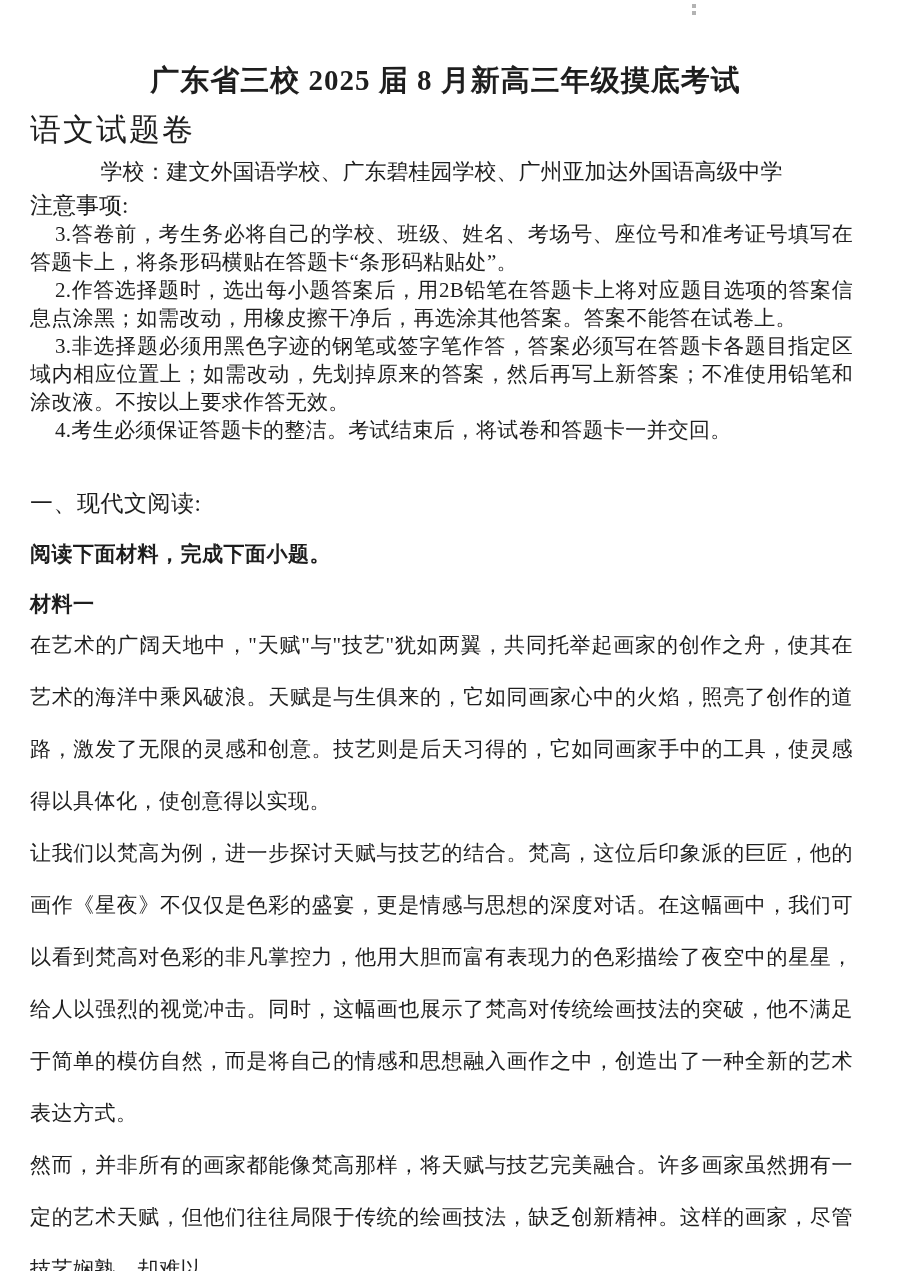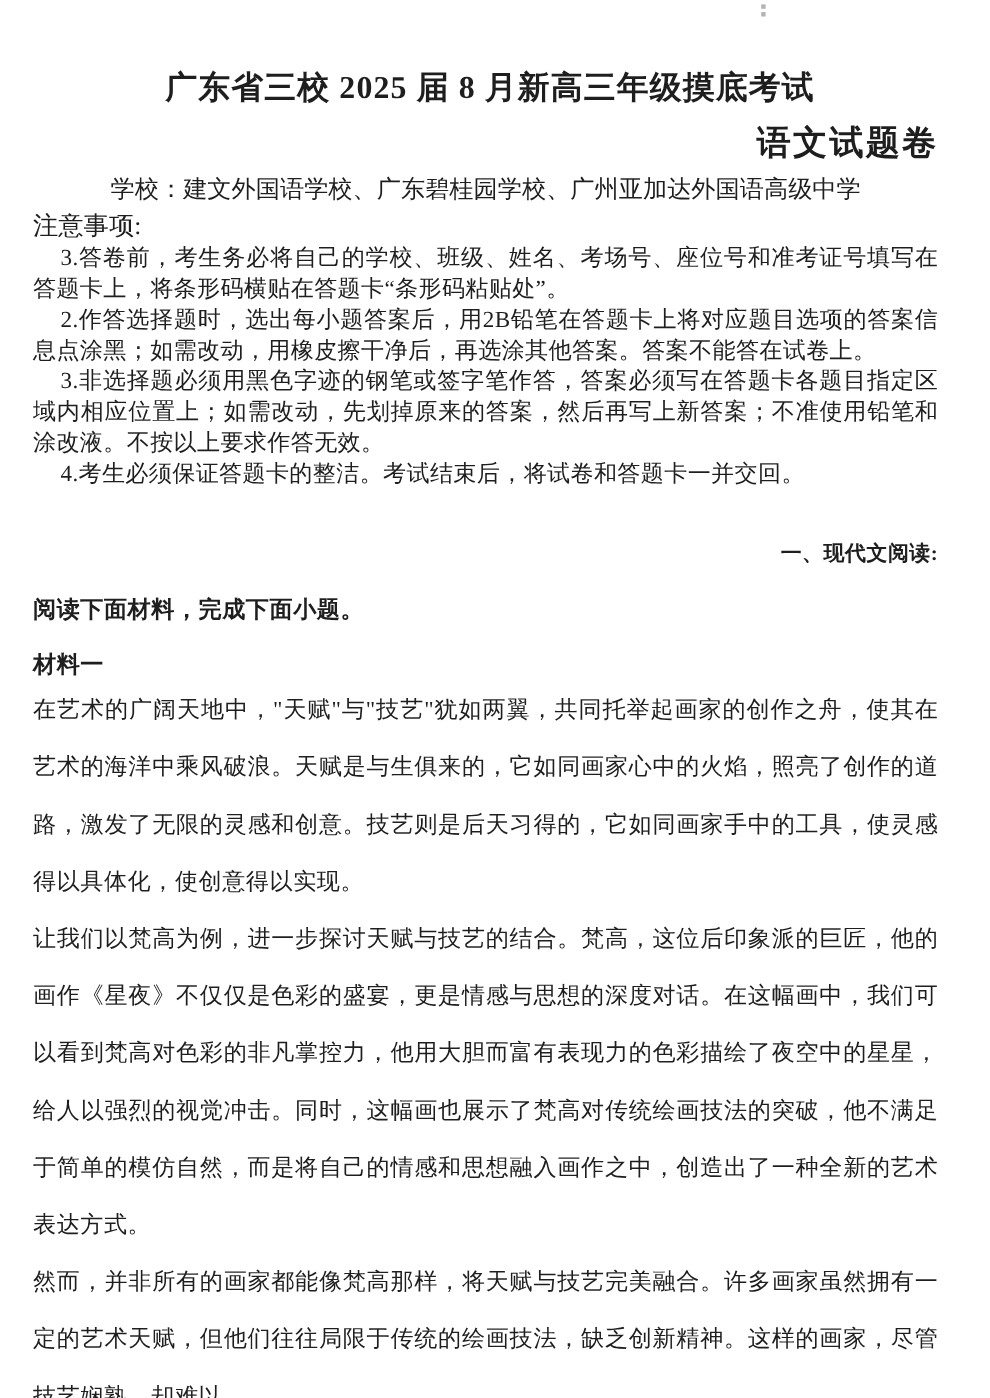--- a/index.html
+++ b/index.html
@@ -31,23 +31,23 @@
 
   .title-main {
     text-align: center;
     font-size: 29px;
     font-weight: bold;
     letter-spacing: 1px;
     line-height: 36px;
     margin: 0 0 0 8px;
   }
   .title-sub {
-    text-align: right;
+    text-align: left;
     font-size: 31px;
-    font-weight: bold;
+    font-weight: normal;
     letter-spacing: 2px;
     line-height: 40px;
     margin-top: 12px;
   }
   .school-line {
     text-align: center;
     font-size: 22px;
     line-height: 28px;
     margin-top: 8px;
     white-space: nowrap;
@@ -59,26 +59,25 @@
   }
   .notice-item {
     font-size: 21px;
     line-height: 28px;
     margin: 0;
     text-indent: 25px;
     text-align: justify;
     letter-spacing: 0.3px;
   }
   .section-heading {
-    font-size: 19px;
-    font-weight: bold;
+    font-size: 23px;
+    font-weight: normal;
     line-height: 28px;
     margin-top: 46px;
     letter-spacing: 0.5px;
-    text-align: right;
   }
   .section-instruction {
     font-size: 21px;
     font-weight: bold;
     line-height: 28px;
     margin-top: 22px;
     letter-spacing: 0.5px;
   }
   .material-label {
     font-size: 21px;

